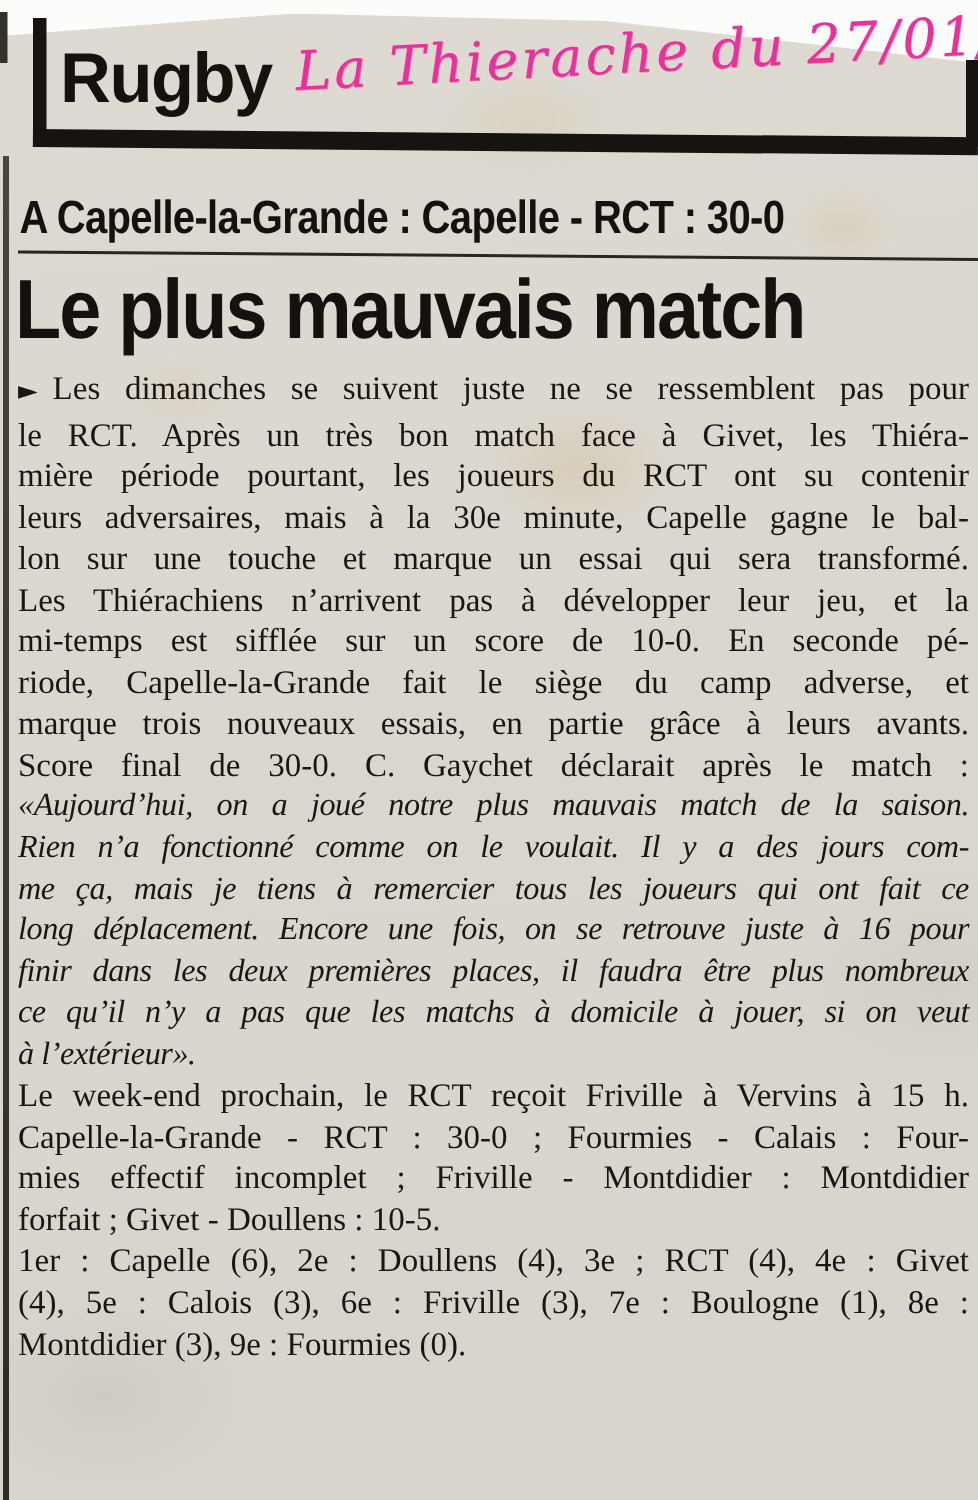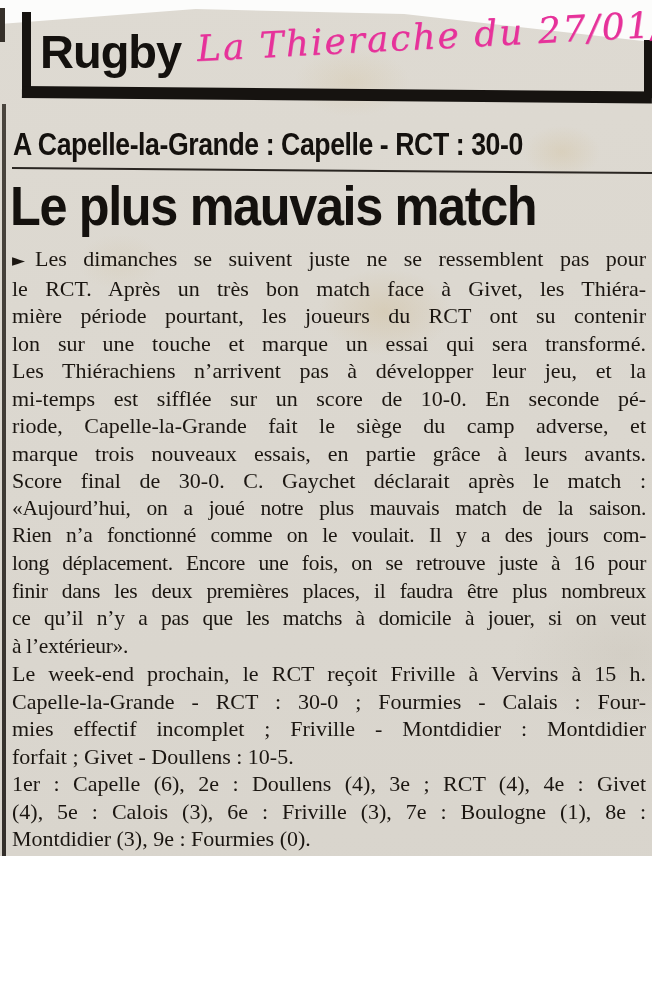--- a/index.html
+++ b/index.html
@@ -1,18 +1,18 @@
 <!DOCTYPE html>
 <html><head>
 <meta charset="utf-8">
 <title>Scanned newspaper clipping</title>
 <style>
   html,body { margin:0; padding:0; }
   .stage {
-    position:relative; width:652px; height:856px;
+    position:relative; width:652px; height:1000px;
     background:#fcfcfb; overflow:hidden;
     font-family:"Liberation Serif", serif;
   }
   
   .paper {
     position:absolute; left:0; top:0; width:652px; height:1000px;
     clip-path: polygon(0 24px, 30% 9px, 62% 14px, 100% 42px, 100% 100%, 0 100%);
     background:
       radial-gradient(95px 62px at 385px 312px, rgba(199,172,118,.26), rgba(199,172,118,0) 70%),
       radial-gradient(55px 38px at 562px 152px, rgba(202,176,120,.22), rgba(202,176,120,0) 70%),
@@ -61,21 +61,21 @@
     font-family:"Liberation Sans", sans-serif; font-weight:700; font-size:56px;
     letter-spacing:-1.5px; color:#14110e;
     transform:scaleX(.9); transform-origin:0 0; white-space:nowrap;
   }
 
   .article-body { position:absolute; left:12px; top:245px; width:634px; color:#1b1611; }
   .ln {
     font-size:22px; line-height:27.55px; white-space:nowrap;
     text-align:justify; text-align-last:justify;
   }
-  .ln.it { font-size:21.5px; letter-spacing:-0.3px; }
+  .ln.it { font-style:italic; font-size:21.5px; letter-spacing:-0.3px; }
   .ln.nj { text-align:center; text-align-last:left; }
   .arrow { font-family:"DejaVu Sans", sans-serif; font-size:17px; margin-right:10px; }
 </style>
 </head>
 <body>
 
 <div class="stage">
   <div class="paper"></div>
   <div class="corner-mark"></div>
   <div class="edge-line"></div>
@@ -89,28 +89,30 @@
 
   <div class="kicker">A Capelle-la-Grande : Capelle - RCT : 30-0</div>
   <div class="kicker-rule"></div>
 
   <div class="headline">Le plus mauvais match</div>
 
   <div class="article-body">
     <div class="ln"><span class="arrow">►</span><span>Les dimanches se suivent juste ne se ressemblent pas pour</span></div>
     <div class="ln">le RCT. Après un très bon match face à Givet, les Thiéra-</div>
     <div class="ln">mière période pourtant, les joueurs du RCT ont su contenir</div>
+    <div class="ln">leurs adversaires, mais à la 30e minute, Capelle gagne le bal-</div>
     <div class="ln">lon sur une touche et marque un essai qui sera transformé.</div>
     <div class="ln">Les Thiérachiens n’arrivent pas à développer leur jeu, et la</div>
     <div class="ln">mi-temps est sifflée sur un score de 10-0. En seconde pé-</div>
     <div class="ln">riode, Capelle-la-Grande fait le siège du camp adverse, et</div>
     <div class="ln">marque trois nouveaux essais, en partie grâce à leurs avants.</div>
     <div class="ln">Score final de 30-0. C. Gaychet déclarait après le match :</div>
     <div class="ln it">«Aujourd’hui, on a joué notre plus mauvais match de la saison.</div>
     <div class="ln it">Rien n’a fonctionné comme on le voulait. Il y a des jours com-</div>
+    <div class="ln it">me ça, mais je tiens à remercier tous les joueurs qui ont fait ce</div>
     <div class="ln it">long déplacement. Encore une fois, on se retrouve juste à 16 pour</div>
     <div class="ln it">finir dans les deux premières places, il faudra être plus nombreux</div>
     <div class="ln it">ce qu’il n’y a pas que les matchs à domicile à jouer, si on veut</div>
     <div class="ln it nj">à l’extérieur».</div>
     <div class="ln">Le week-end prochain, le RCT reçoit Friville à Vervins à 15 h.</div>
     <div class="ln">Capelle-la-Grande - RCT : 30-0 ; Fourmies - Calais : Four-</div>
     <div class="ln">mies effectif incomplet ; Friville - Montdidier : Montdidier</div>
     <div class="ln nj">forfait ; Givet - Doullens : 10-5.</div>
     <div class="ln">1er : Capelle (6), 2e : Doullens (4), 3e ; RCT (4), 4e : Givet</div>
     <div class="ln">(4), 5e : Calois (3), 6e : Friville (3), 7e : Boulogne (1), 8e :</div>

